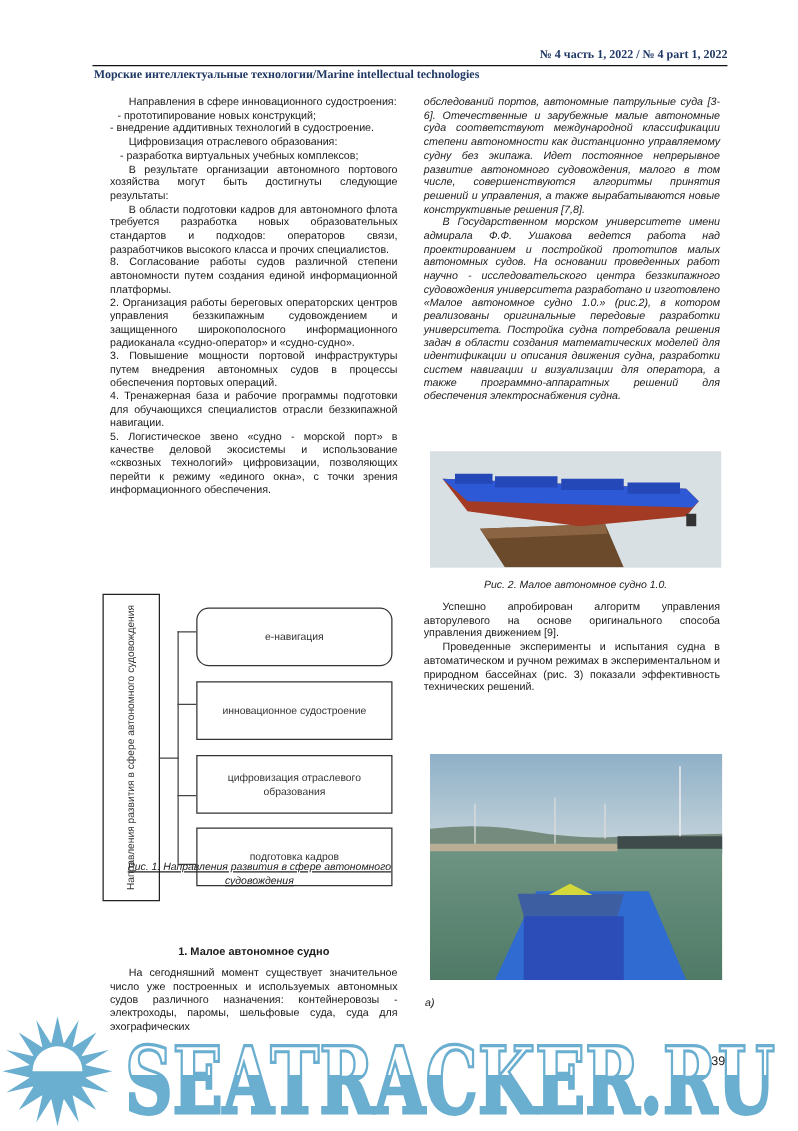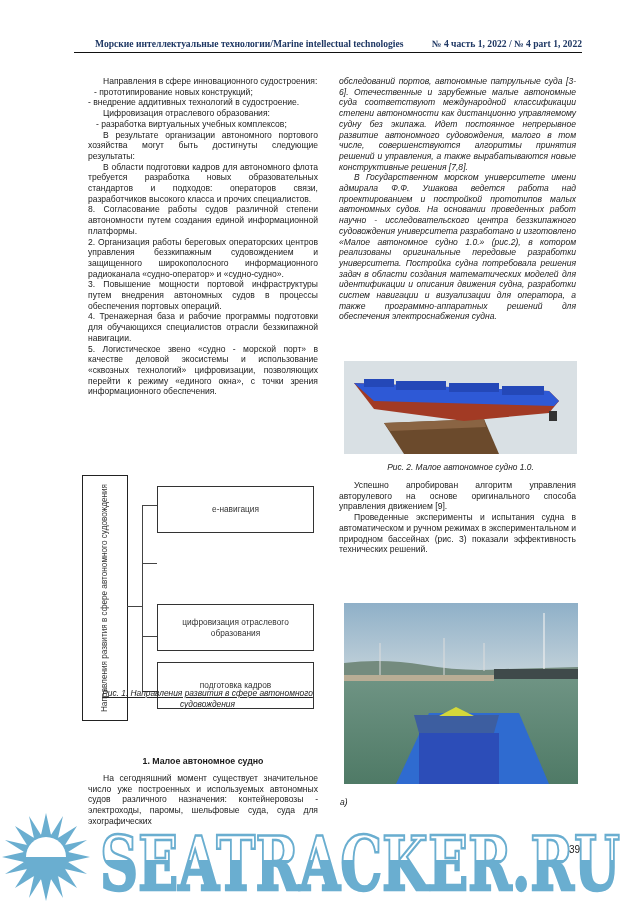--- a/index.html
+++ b/index.html
@@ -1,18 +1,18 @@
 <!DOCTYPE html>
 <html><head>
 <meta charset="utf-8">
 <style>
   html, body { margin:0; padding:0; background:#ffffff; }
   body { width:638px; height:905px; position:relative; overflow:hidden; font-family:"Liberation Sans", sans-serif; color:#1a1a1a; }
   .header { position:absolute; left:74px; top:38px; width:508px; height:14px; border-bottom:1.2px solid #111; font-family:"Liberation Serif", serif; font-weight:bold; font-size:9.6px; color:#1f3864; white-space:nowrap; }
-  .header .left { position:absolute; left:1px; top:0;margin-left:20px; }
+  .header .left { position:absolute; left:1px; top:16px; }
   .header .right { position:absolute; right:0; top:0;text-align:right; }
   .col { position:absolute; font-size:8.55px; line-height:10.7px; text-align:justify; }
   .col p { margin:0; }
   .ind { text-indent:15px; }
   #colL { left:88px; top:76px; width:230px; }
   #colR { left:339px; top:76px; width:237px;font-style:italic; }
   .fig1 { position:absolute; left:81px; top:475px; width:237px; height:248px; }
   .fig1 .big { position:absolute; left:1px; top:0; width:46px; height:246px; border:1.4px solid #222; box-sizing:border-box; }
   .fig1 .big span { position:absolute; left:50%; top:50%; width:230px; transform:translate(-50%,-50%) rotate(-90deg); text-align:center; font-size:8.2px; line-height:10px; color:#333; }
   .fig1 .box { position:absolute; left:76px; width:157px; height:47px; border:1.4px solid #333; box-sizing:border-box; display:flex; align-items:center; justify-content:center; text-align:center; font-size:8.3px; line-height:10.5px; color:#333; padding:0 6px; }
@@ -52,22 +52,25 @@
   <div class="big">
     <span>Направления развития в сфере автономного судовождения</span>
   </div>
 
   <div class="line" style="left:46px; top:131px; width:16px; height:1.4px;"></div>
   <div class="line" style="left:61px; top:30px; width:1.4px; height:186px;"></div>
   <div class="line" style="left:61px; top:30px; width:15px; height:1.4px;"></div>
   <div class="line" style="left:61px; top:88px; width:15px; height:1.4px;"></div>
   <div class="line" style="left:61px; top:161px; width:15px; height:1.4px;"></div>
   <div class="line" style="left:61px; top:216px; width:15px; height:1.4px;"></div>
-  <div class="box" style="top:11px;">
+  <div class="box" style="top:11px;border-radius:10px;">
       <span>е-навигация</span>
+    </div>
+  <div class="box" style="top:70px;">
+      <span>инновационное судостроение</span>
     </div>
   <div class="box" style="top:129px;">
       <span>цифровизация отраслевого образования</span>
     </div>
   <div class="box" style="top:187px;">
       <span>подготовка кадров</span>
     </div>
 </div>
 <div class="cap" style="left:90px; top:688px; width:235px;text-decoration:underline;">Рис. 1. Направления развития в сфере автономного судовождения</div>
 

